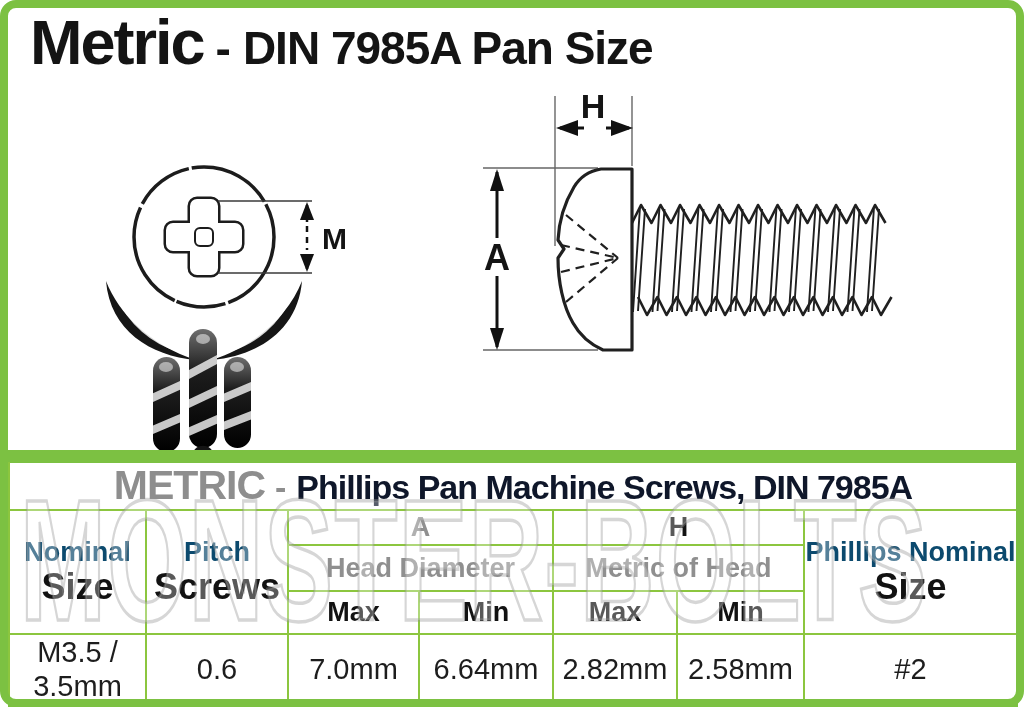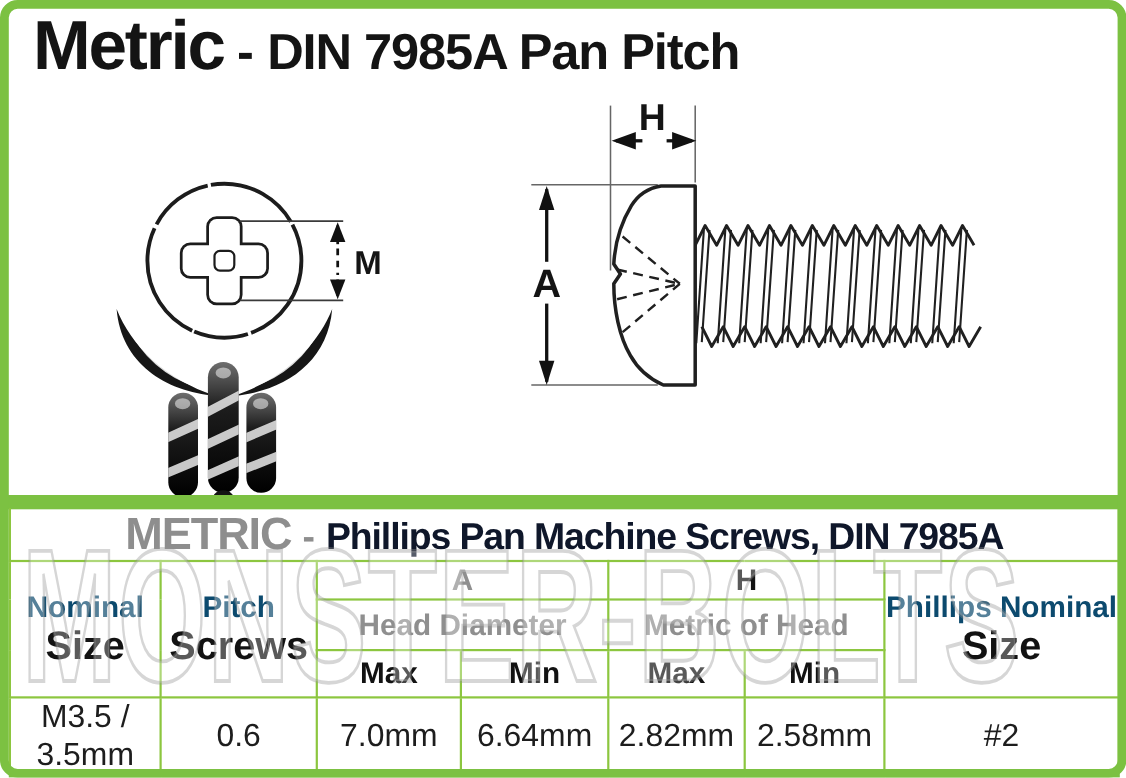--- a/index.html
+++ b/index.html
@@ -53,21 +53,21 @@
   }
 </style>
 </head>
 <body>
 
 <div class="page">
 
   <div class="main-title">
     <span class="big">Metric</span>
     <span class="sep">-</span>
-    <span class="small">DIN 7985A Pan Pitch</span>
+    <span class="small">DIN 7985A Pan Size</span>
   </div>
 
   <svg class="diagram" width="1024" height="455" viewBox="0 0 1024 455">
     <defs>
       <linearGradient id="legGrad" x1="0" y1="0" x2="0" y2="1">
         <stop offset="0" stop-color="#6e6e6e"></stop>
         <stop offset="0.35" stop-color="#1d1d1d"></stop>
         <stop offset="1" stop-color="#000000"></stop>
       </linearGradient>
       <clipPath id="clipL1">

